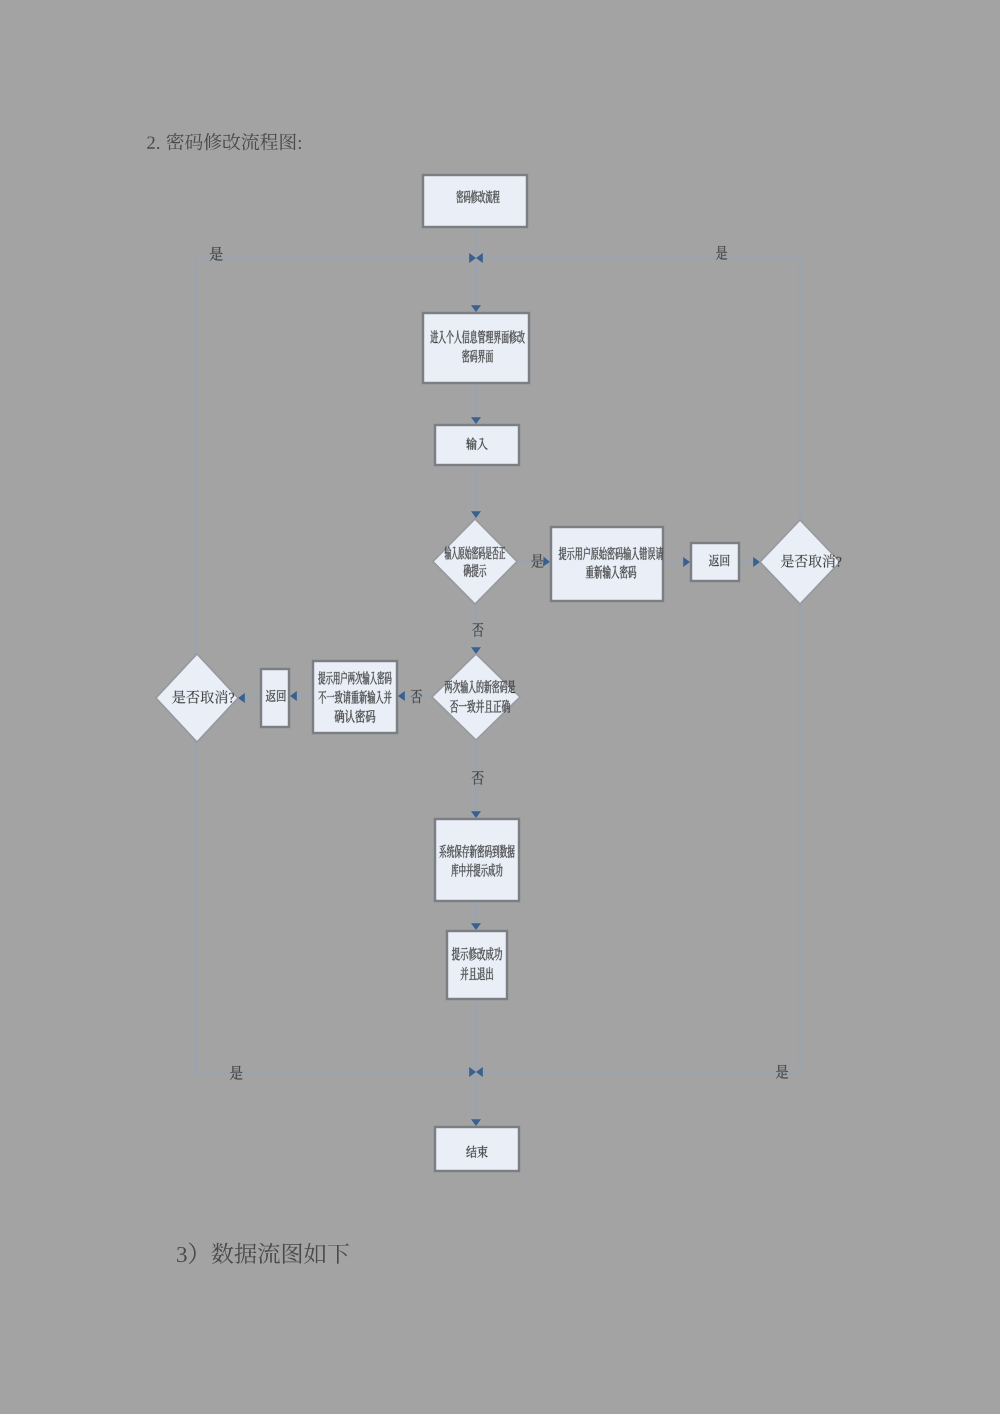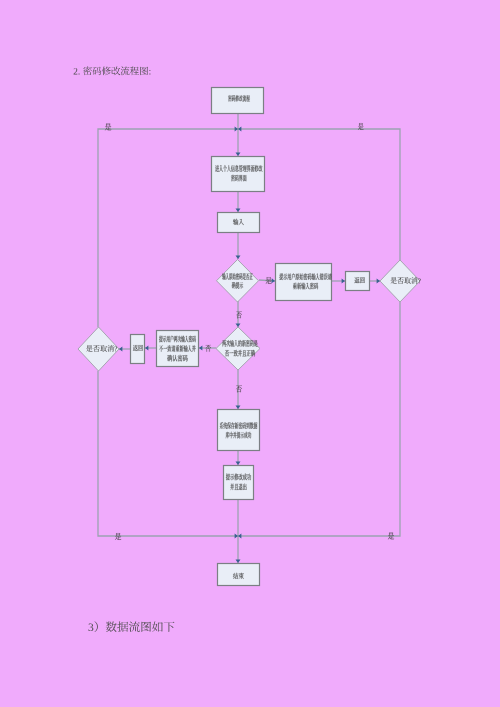--- a/index.html
+++ b/index.html
@@ -1,19 +1,19 @@
 <!DOCTYPE html>
 <html><head>
 <meta charset="utf-8">
 <title>Password change flowchart — document page</title>
 <style>
   html,body{margin:0;padding:0;background:#ffffff;}
   body{width:500px;height:707px;overflow:hidden;
        font-family:"Liberation Serif",serif;color:#4a4a4a;}
-  #page{position:relative;width:500px;height:707px;background:#f0abfc;}
+  #page{position:relative;width:500px;height:707px;background:#a3a3a3;}
   #canvas{position:absolute;left:0;top:0;display:block;}
   .doc-heading{position:absolute;white-space:nowrap;color:transparent;
                font-family:"Liberation Serif",serif;line-height:1;
                -webkit-user-select:text;user-select:text;}
   #section-heading{left:73px;top:65px;font-size:9.4px;}
   #footer-heading{left:88px;top:620px;font-size:17px;}
 </style>
 </head>
 <body>
 

